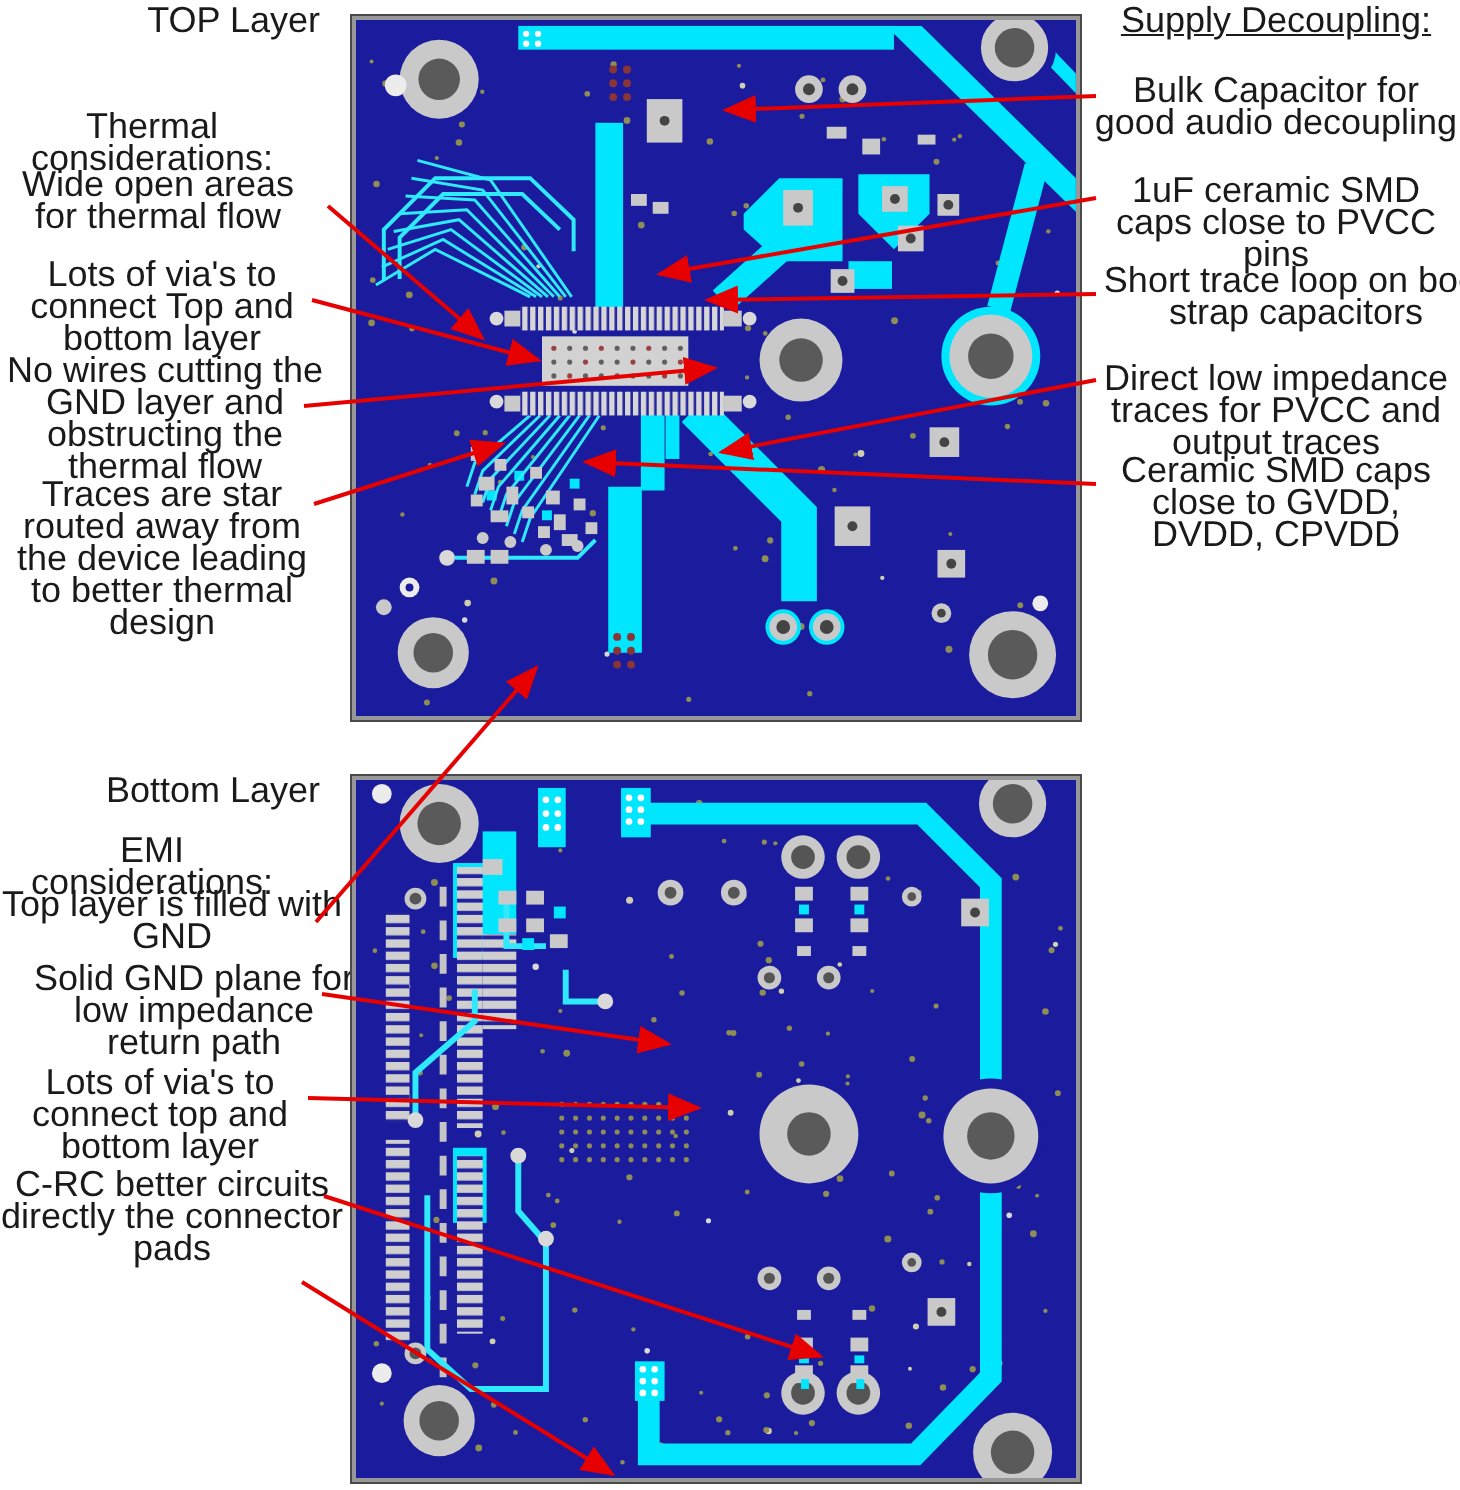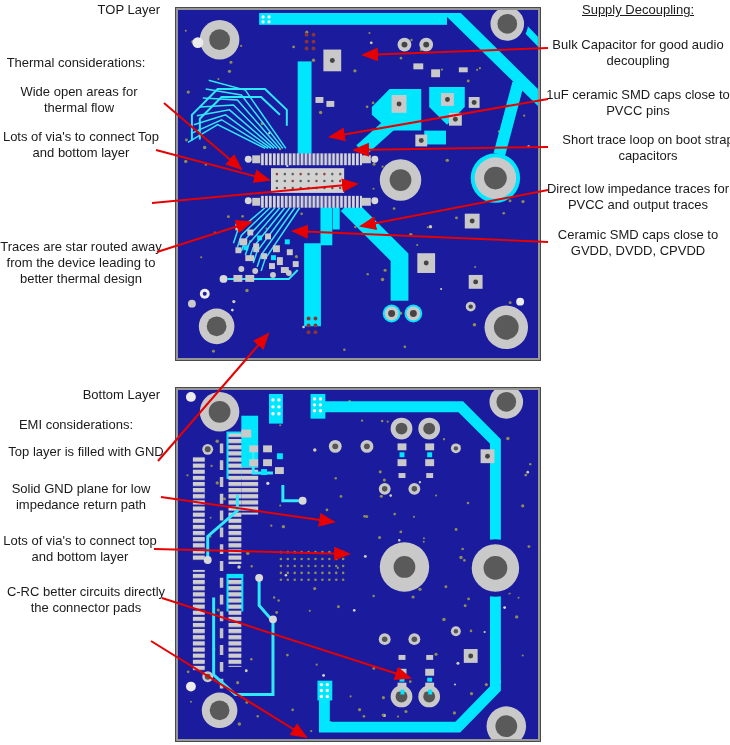--- a/index.html
+++ b/index.html
@@ -1,45 +1,46 @@
 <!DOCTYPE html>
 <html><head>
 <meta charset="utf-8">
 <style>
   html,body{margin:0;padding:0;background:#fff;}
   #canvas{position:relative;width:730px;height:745px;background:#fff;overflow:hidden;
           font-family:"Liberation Sans",sans-serif;color:#1a1a1a;}
-  .note{position:absolute;font-size:13px;line-height:16px;text-align:center;}
+  .note{position:absolute;font-size:18px;line-height:16px;text-align:center;}
   .ralign{text-align:right;}
   .board{position:absolute;border:2px solid #979797;box-shadow:0 0 0 1px #4a4a4a;background:#1b1b9d;}
   .board svg{display:block;}
   #arrow-overlay{position:absolute;left:0;top:0;width:730px;height:745px;pointer-events:none;}
 </style>
 </head>
 <body>
 
 <div id="canvas">
 
   <div class="note ralign" style="top:2px;left:0;width:160px;">TOP Layer</div>
   <div class="note" style="top:55px;left:0;width:152px;">Thermal considerations:</div>
   <div class="note" style="top:84px;left:4px;width:150px;">Wide open areas for thermal flow</div>
   <div class="note" style="top:129px;left:0;width:162px;">Lots of via's to connect Top and bottom layer</div>
+  <div class="note" style="top:177px;left:0;width:165px;">No wires cutting the GND layer and obstructing the thermal flow</div>
   <div class="note" style="top:239px;left:0;width:162px;">Traces are star routed away from the device leading to better thermal design</div>
 
   <div class="note" style="top:2px;left:546px;width:184px;text-decoration:underline;">Supply Decoupling:</div>
   <div class="note" style="top:37px;left:546px;width:184px;">Bulk Capacitor for good audio decoupling</div>
   <div class="note" style="top:87px;left:546px;width:184px;">1uF ceramic SMD caps close to PVCC pins</div>
   <div class="note" style="top:132px;left:542px;width:212px;">Short trace loop on boot strap capacitors</div>
   <div class="note" style="top:181px;left:546px;width:184px;">Direct low impedance traces for PVCC and output traces</div>
   <div class="note" style="top:227px;left:546px;width:184px;">Ceramic SMD caps close to GVDD, DVDD, CPVDD</div>
 
   <div class="note ralign" style="top:387px;left:0;width:160px;">Bottom Layer</div>
   <div class="note" style="top:417px;left:0;width:152px;">EMI considerations:</div>
   <div class="note" style="top:444px;left:0;width:172px;">Top layer is filled with GND</div>
-  <div class="note" style="top:481px;left:0;width:162px;">Solid GND plane for low impedance return path</div>
+  <div class="note" style="top:481px;left:16px;width:162px;">Solid GND plane for low impedance return path</div>
   <div class="note" style="top:533px;left:0;width:160px;">Lots of via's to connect top and bottom layer</div>
   <div class="note" style="top:584px;left:0;width:172px;">C-RC better circuits directly the connector pads</div>
 
   <div class="board" style="left:176px;top:8px;width:360px;height:348px;">
     <svg width="360" height="348" viewBox="0 0 364 352">
       <defs>
         <pattern id="pins" width="4" height="12" patternUnits="userSpaceOnUse">
           <rect width="4" height="12" fill="#23239f"></rect>
             <rect width="2.7" height="12" fill="#d6d6d6"></rect>
         </pattern>

